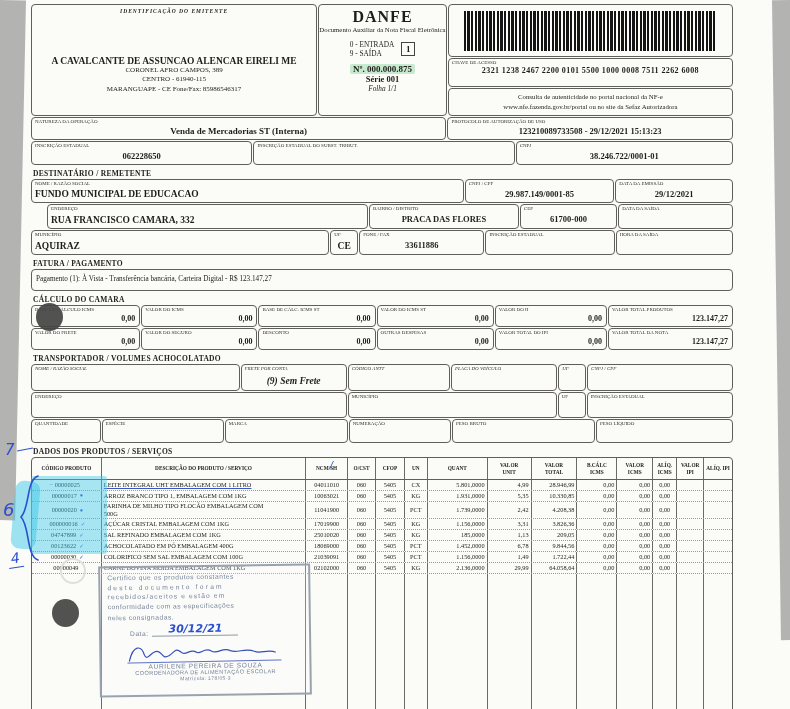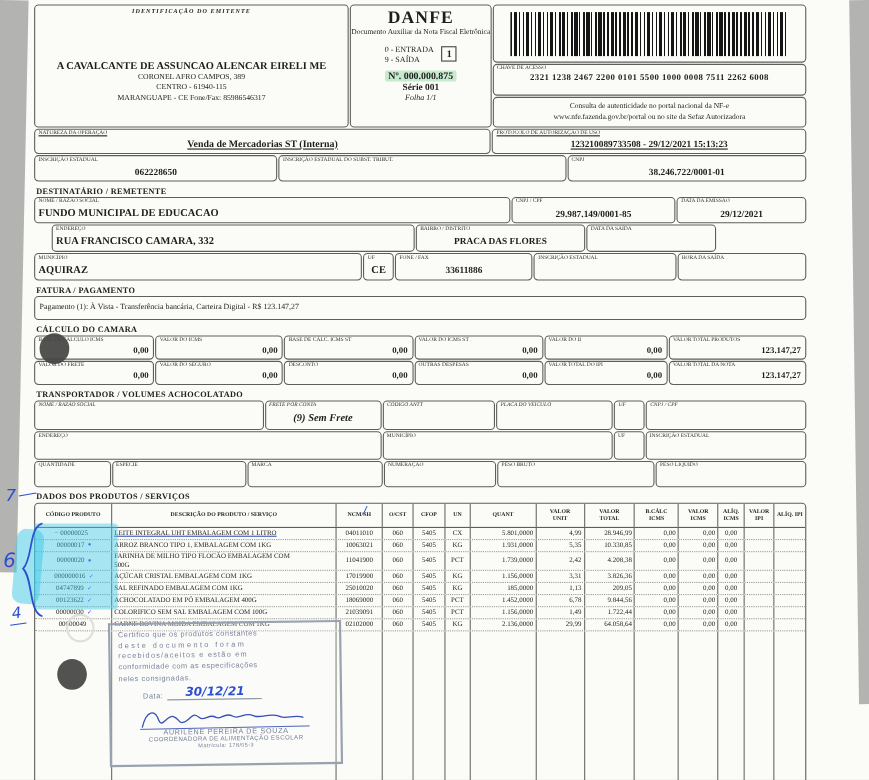--- a/index.html
+++ b/index.html
@@ -34,21 +34,21 @@
   .nf-serie { font-size:8.5px; font-weight:bold; }
   .nf-folha { font-size:7.3px; font-style:italic; }
   .rightcol { width:286px; display:flex; flex-direction:column; row-gap:1px; }
   .barbox { height:53px; border:1px solid #5f5e5a; border-radius:4px; display:flex; align-items:center; justify-content:center; }
   .barcode { width:252px; height:40px;
     background:repeating-linear-gradient(90deg,#141414 0px,#141414 1.6px,transparent 1.6px,transparent 3px,#141414 3px,#141414 6px,transparent 6px,transparent 7.4px,#141414 7.4px,#141414 8.6px,transparent 8.6px,transparent 11px); }
   .chavebox { height:29px; border:1px solid #5f5e5a; border-radius:4px; }
   .chave-v { font-size:8px; font-weight:bold; letter-spacing:.4px; text-align:center; }
   .consultabox { height:28px; border:1px solid #5f5e5a; border-radius:4px; font-size:6.8px; text-align:center; display:flex; flex-direction:column; justify-content:center; line-height:1.5; }
 
-  .hdrB { height:23px;text-decoration:underline; } .hdrC { height:24px; }
+  .hdrB { height:23px; } .hdrC { height:24px; }
   .rowD { height:24px; } .rowE { height:25px;padding-left:16px; } .rowF { height:25px; }
   .fat { height:22px; } .fat .v { font-weight:normal; font-size:7.2px; justify-content:flex-start; padding-left:4px; }
   .impR { height:22px; } .impR .v { font-size:8px; }
   .trJ { height:27px;font-style:italic; } .trK { height:26px; } .trL { height:24px; }
 
   
   .ptable { border:1px solid #5f5e5a; border-radius:4px; overflow:hidden; }
   .prow { display:flex; }
   .pc { border-right:1px solid #6b6a64; font-size:6.3px; line-height:1.3; padding:0 2px; white-space:pre-line; overflow:hidden; }
   .pc:last-child { border-right:none; }
@@ -182,20 +182,24 @@
       </div>
     </div>
     <div class="r rowE">
       <div class="c" style="width:330px">
         <div class="lb">ENDEREÇO</div>
         <div class="v" style="justify-content:flex-start;padding-left:3px;font-size:9.5px">RUA FRANCISCO CAMARA, 332</div>
       </div>
       <div class="c" style="width:154px">
         <div class="lb">BAIRRO / DISTRITO</div>
         <div class="v">PRACA DAS FLORES</div>
+      </div>
+      <div class="c" style="width:100px">
+        <div class="lb">CEP</div>
+        <div class="v">61700-000</div>
       </div>
       <div class="c" style="width:118px">
         <div class="lb">DATA DA SAÍDA</div>
         <div class="v"></div>
       </div>
     </div>
     <div class="r rowF">
       <div class="c" style="width:300px">
         <div class="lb">MUNICÍPIO</div>
         <div class="v" style="justify-content:flex-start;padding-left:3px;font-size:9.5px">AQUIRAZ</div>

